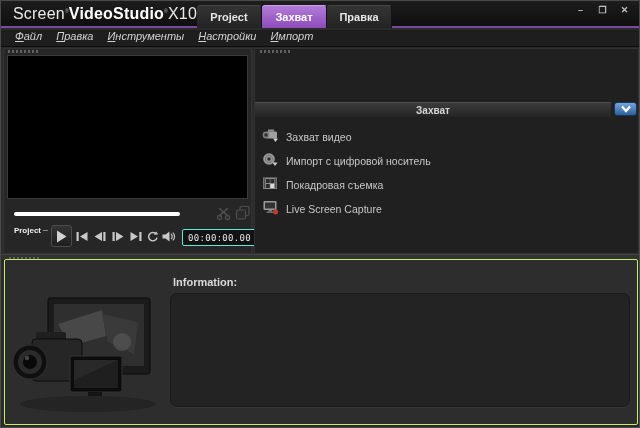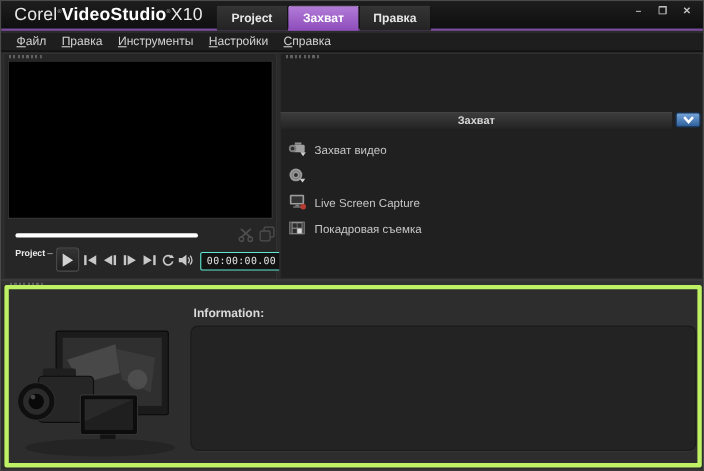--- a/index.html
+++ b/index.html
@@ -30,21 +30,21 @@
   .tab.active {
     background:linear-gradient(#b27bd8,#8d4cba);
     color:#fff; border-top:1px solid #c9a0e4;
   }
   #winctrl { position:absolute; right:10px; top:4px; display:flex; gap:9px; }
   #winctrl span { color:#c2c2c2; font-size:9px; width:13px; text-align:center; cursor:pointer; font-weight:700; }
   
   #menubar {
     position:absolute; left:0; top:29px; width:640px; height:17px;
     background:#1e1e1e; border-bottom:1px solid #0c0c0c;
-    display:flex; align-items:center;
+    display:flex; align-items:flex-start;font-style:italic;
   }
   .menu-item {
     display:inline-block; margin-left:14px; font-size:11px; color:#d2d2d2; cursor:pointer; white-space:nowrap;
   }
   .menu-item::first-letter { text-decoration:underline; }
   #doc-status { position:absolute; right:10px; top:2px; font-size:10.5px; color:#bdbdbd; }
   
   .handle {
     position:absolute; width:30px; height:3px;
     background:repeating-linear-gradient(90deg,#606060 0 2px,transparent 2px 4px);
@@ -102,57 +102,57 @@
     border-radius:3px; cursor:pointer; display:flex; align-items:center; justify-content:center;
   }
   #cap-list { position:absolute; left:7px; top:70px; width:370px; }
   .cap-item { height:24px; display:flex; align-items:flex-end; gap:7px; cursor:pointer; }
   .cap-item .ic { width:17px; height:15px; flex:0 0 auto; }
   .cap-item .lb { font-size:10.5px; color:#c6c6c6; }
   
   #splitter { position:absolute; left:0; top:253px; width:640px; height:5px; background:#333; border-top:1px solid #424242; cursor:row-resize; }
   #bottom-panel {
     position:absolute; left:3px; top:258px; width:634px; height:166px;
-    background:#2d2d2d; border:4px solid #bef264; border-radius:2px;
+    background:#2d2d2d; border:1px solid #bef264; border-radius:2px;
   }
   #info-label { position:absolute; left:168px; top:16px; font-size:11px; font-weight:700; color:#dadada; }
   #info-box {
     position:absolute; left:165px; top:33px; width:460px; height:114px;
     background:#232323; border:1px solid #1a1a1a; border-radius:7px;
     box-shadow:0 1px 0 rgba(255,255,255,.04);
   }
   #illustration { position:absolute; left:5px; top:24px; }
 </style>
 </head>
 <body>
 
 <div id="app">
 
   <div id="titlebar">
     <div id="logo">
-      <span class="lt">Corel</span><sup>®</sup><span class="bd">VideoStudio</span><sup>®</sup><span class="lt">X10</span>
+      <span class="lt">Screen</span><sup>®</sup><span class="bd">VideoStudio</span><sup>®</sup><span class="lt">X10</span>
     </div>
     <div id="tabs">
       <div class="tab">Project</div>
       <div class="tab active">Захват</div>
       <div class="tab">Правка</div>
     </div>
     <div id="winctrl">
       <span>–</span>
       <span>❐</span>
       <span>✕</span>
     </div>
   </div>
 
   <div id="menubar">
     <span class="menu-item">Файл</span>
     <span class="menu-item">Правка</span>
     <span class="menu-item">Инструменты</span>
     <span class="menu-item">Настройки</span>
-    <span class="menu-item">Справка</span>
+    <span class="menu-item">Импорт</span>
   </div>
 
   <div id="left-panel">
     <div class="handle" style="left:4px; top:1px;"></div>
     <div id="preview"></div>
     <div id="scrubber"></div>
 
     <svg class="editicon" style="left:212px;" viewBox="0 0 16 16">
       <line x1="3" y1="3" x2="12" y2="11" stroke="#565656" stroke-width="1.6"></line>
       <line x1="12" y1="3" x2="3" y2="11" stroke="#565656" stroke-width="1.6"></line>
@@ -229,43 +229,44 @@
         </svg>
         <span class="lb">Захват видео</span>
       </div>
       <div class="cap-item">
         <svg class="ic" viewBox="0 0 17 15">
           <circle cx="7" cy="7" r="5.8" fill="#9a9a9a"></circle>
           <circle cx="7" cy="7" r="3.6" fill="none" stroke="#767676" stroke-width="1"></circle>
           <circle cx="7" cy="7" r="1.8" fill="#2e2e2e"></circle>
           <polygon points="10.5,10.5 15.5,10.5 13,14" fill="#d0d0d0"></polygon>
         </svg>
-      </div>
-      <div class="cap-item">
-        <svg class="ic" viewBox="0 0 17 15">
-          <rect x="1.5" y="1" width="13" height="9" rx="1" fill="#9c9c9c"></rect>
-          <rect x="3" y="2.5" width="10" height="6" fill="#333"></rect>
-          <rect x="6.5" y="10" width="3.5" height="1.6" fill="#7e7e7e"></rect>
-          <rect x="4.5" y="11.6" width="7.5" height="1.2" fill="#7e7e7e"></rect>
-          <circle cx="13.6" cy="11.8" r="2.6" fill="#b63b32"></circle>
-        </svg>
-        <span class="lb">Live Screen Capture</span>
+        <span class="lb">Импорт с цифровой носитель</span>
       </div>
       <div class="cap-item">
         <svg class="ic" viewBox="0 0 17 15">
           <rect x="1" y="1.5" width="14" height="11.5" fill="#8f8f8f"></rect>
           <rect x="1.6" y="2.2" width="1.6" height="10" fill="#4c4c4c"></rect>
           <rect x="12.8" y="2.2" width="1.6" height="10" fill="#4c4c4c"></rect>
           <rect x="4" y="3" width="3.8" height="4" fill="#2c2c2c"></rect>
           <rect x="8.4" y="3" width="3.8" height="4" fill="#2c2c2c"></rect>
           <rect x="4" y="8" width="3.8" height="4" fill="#2c2c2c"></rect>
           <rect x="8.4" y="8" width="3.8" height="4" fill="#dadada"></rect>
         </svg>
         <span class="lb">Покадровая съемка</span>
       </div>
+      <div class="cap-item">
+        <svg class="ic" viewBox="0 0 17 15">
+          <rect x="1.5" y="1" width="13" height="9" rx="1" fill="#9c9c9c"></rect>
+          <rect x="3" y="2.5" width="10" height="6" fill="#333"></rect>
+          <rect x="6.5" y="10" width="3.5" height="1.6" fill="#7e7e7e"></rect>
+          <rect x="4.5" y="11.6" width="7.5" height="1.2" fill="#7e7e7e"></rect>
+          <circle cx="13.6" cy="11.8" r="2.6" fill="#b63b32"></circle>
+        </svg>
+        <span class="lb">Live Screen Capture</span>
+      </div>
     </div>
   </div>
 
   <div id="splitter"></div>
   <div class="handle" style="left:8px; top:256px;"></div>
 
   <div id="bottom-panel">
     <svg id="illustration" width="152" height="132" viewBox="0 0 152 132">
       <ellipse cx="78" cy="120" rx="68" ry="8" fill="#242424"></ellipse>
 

